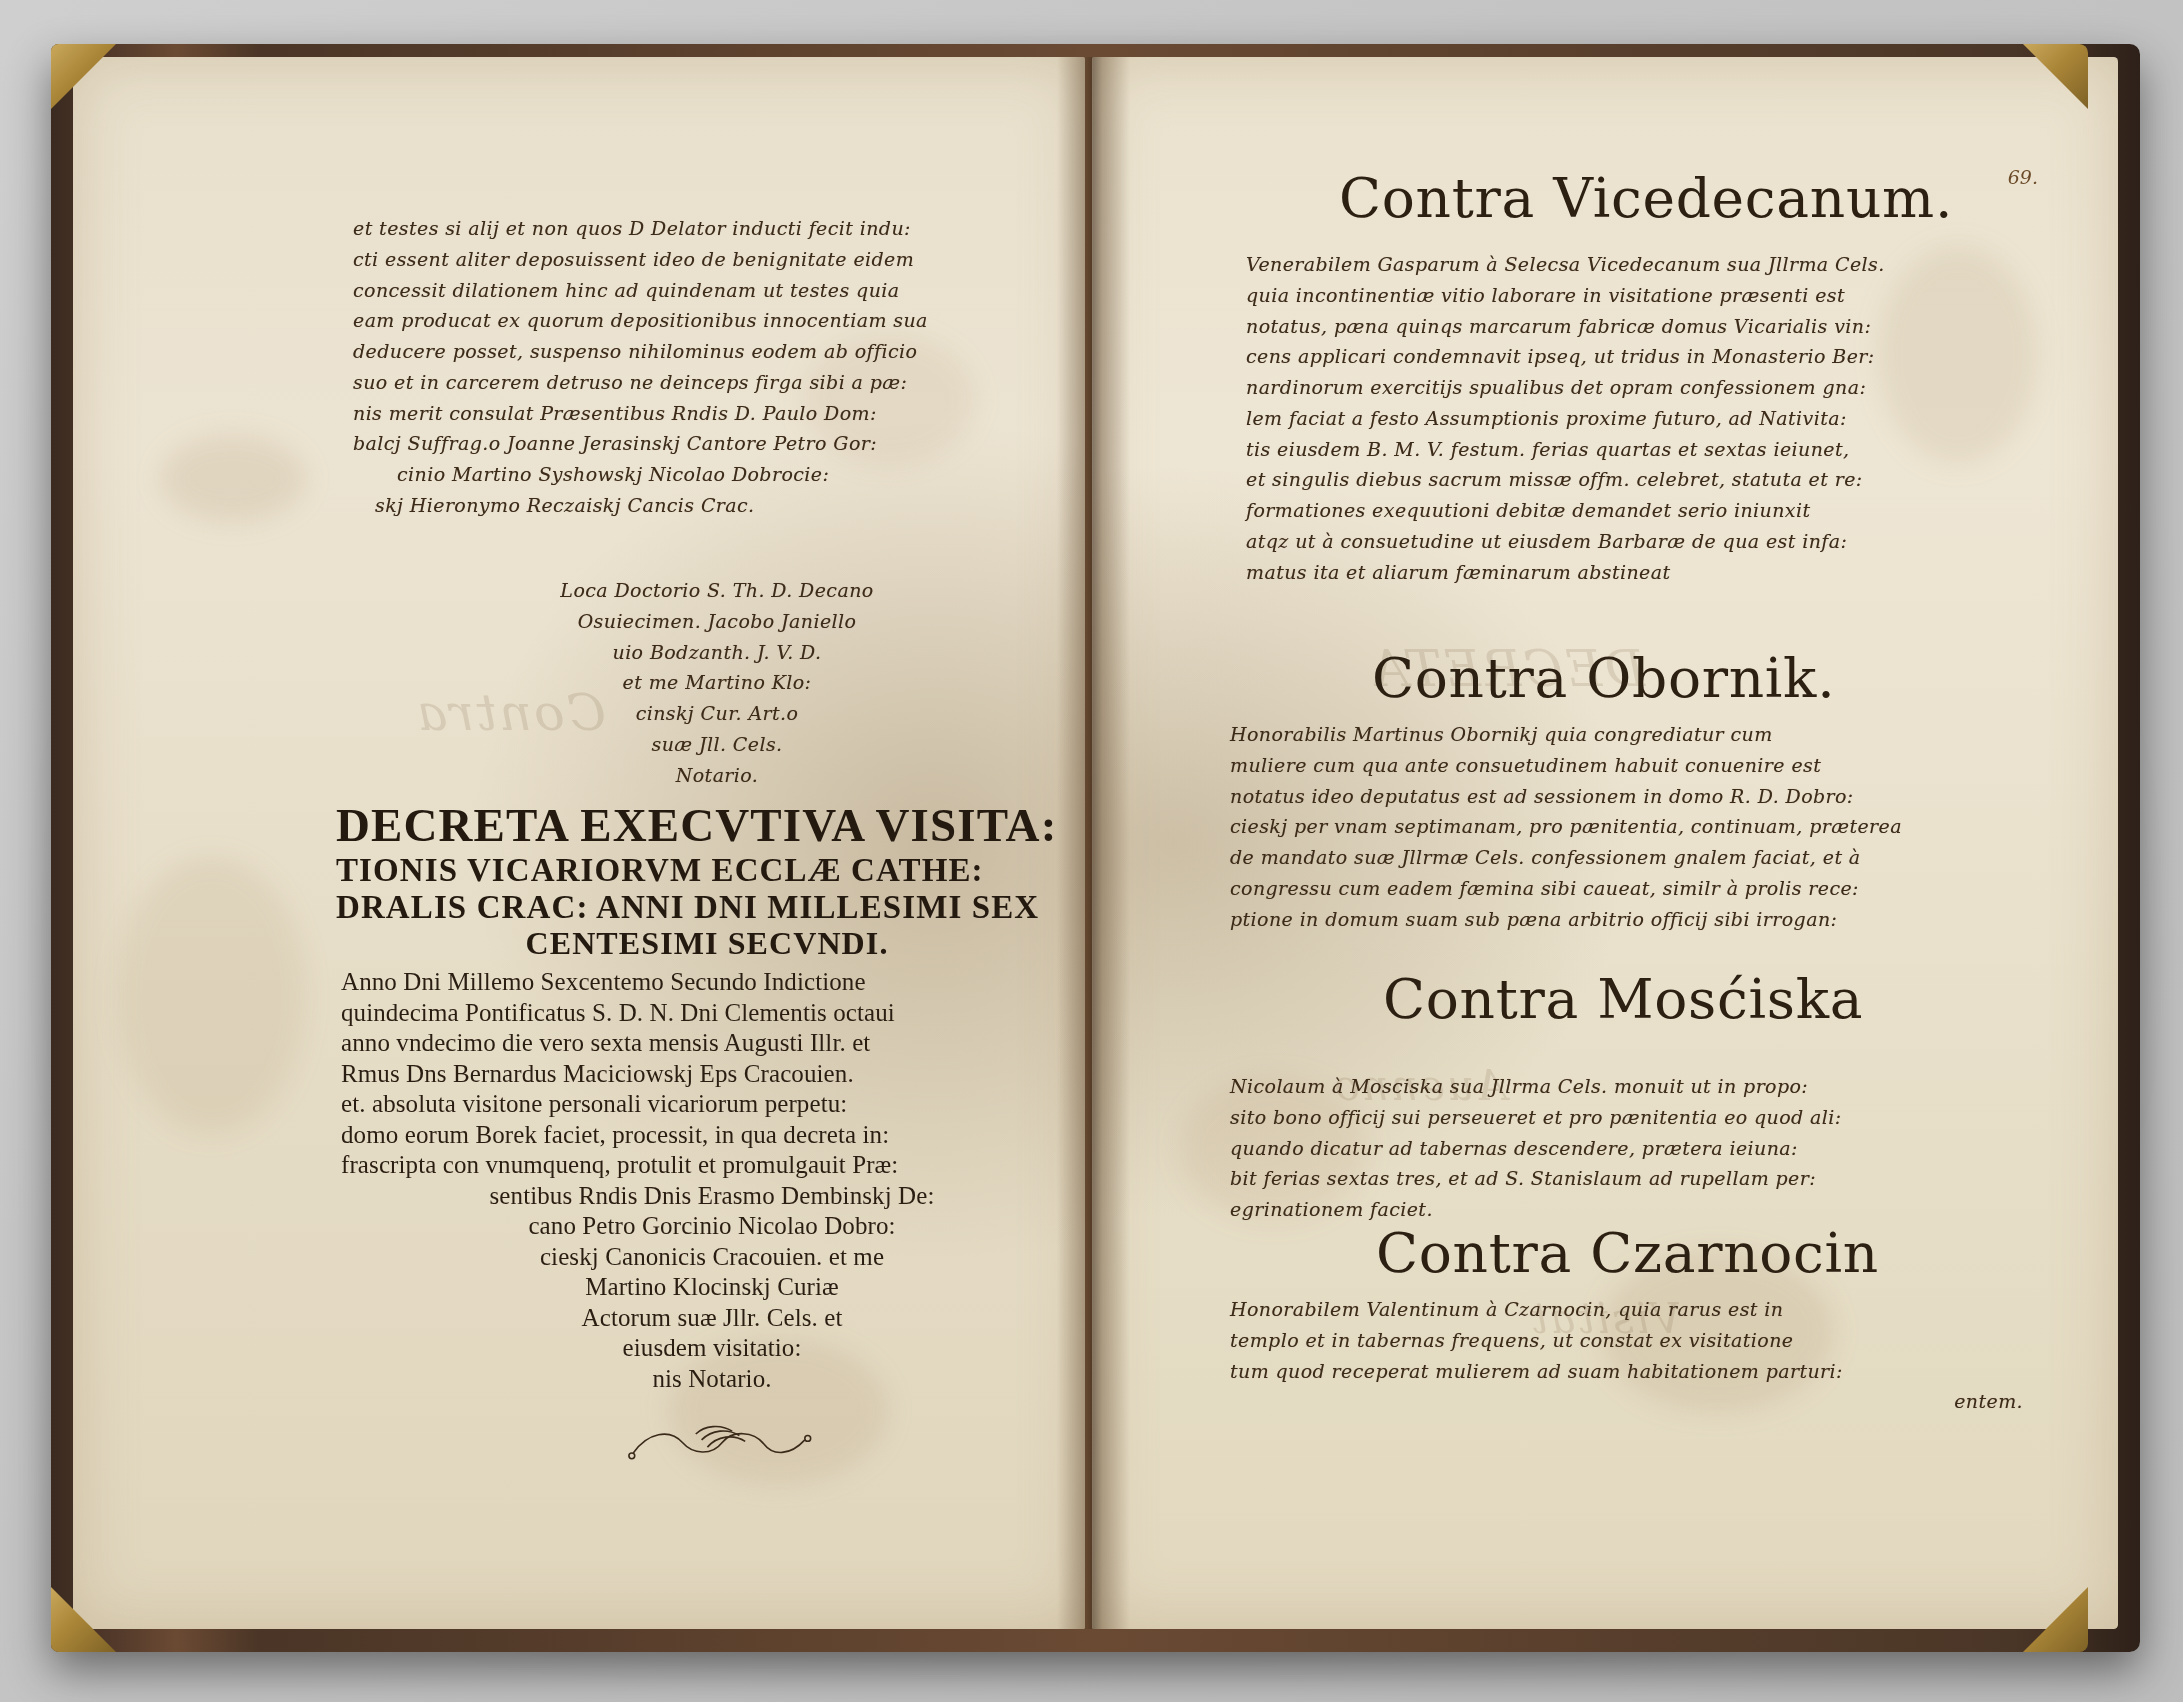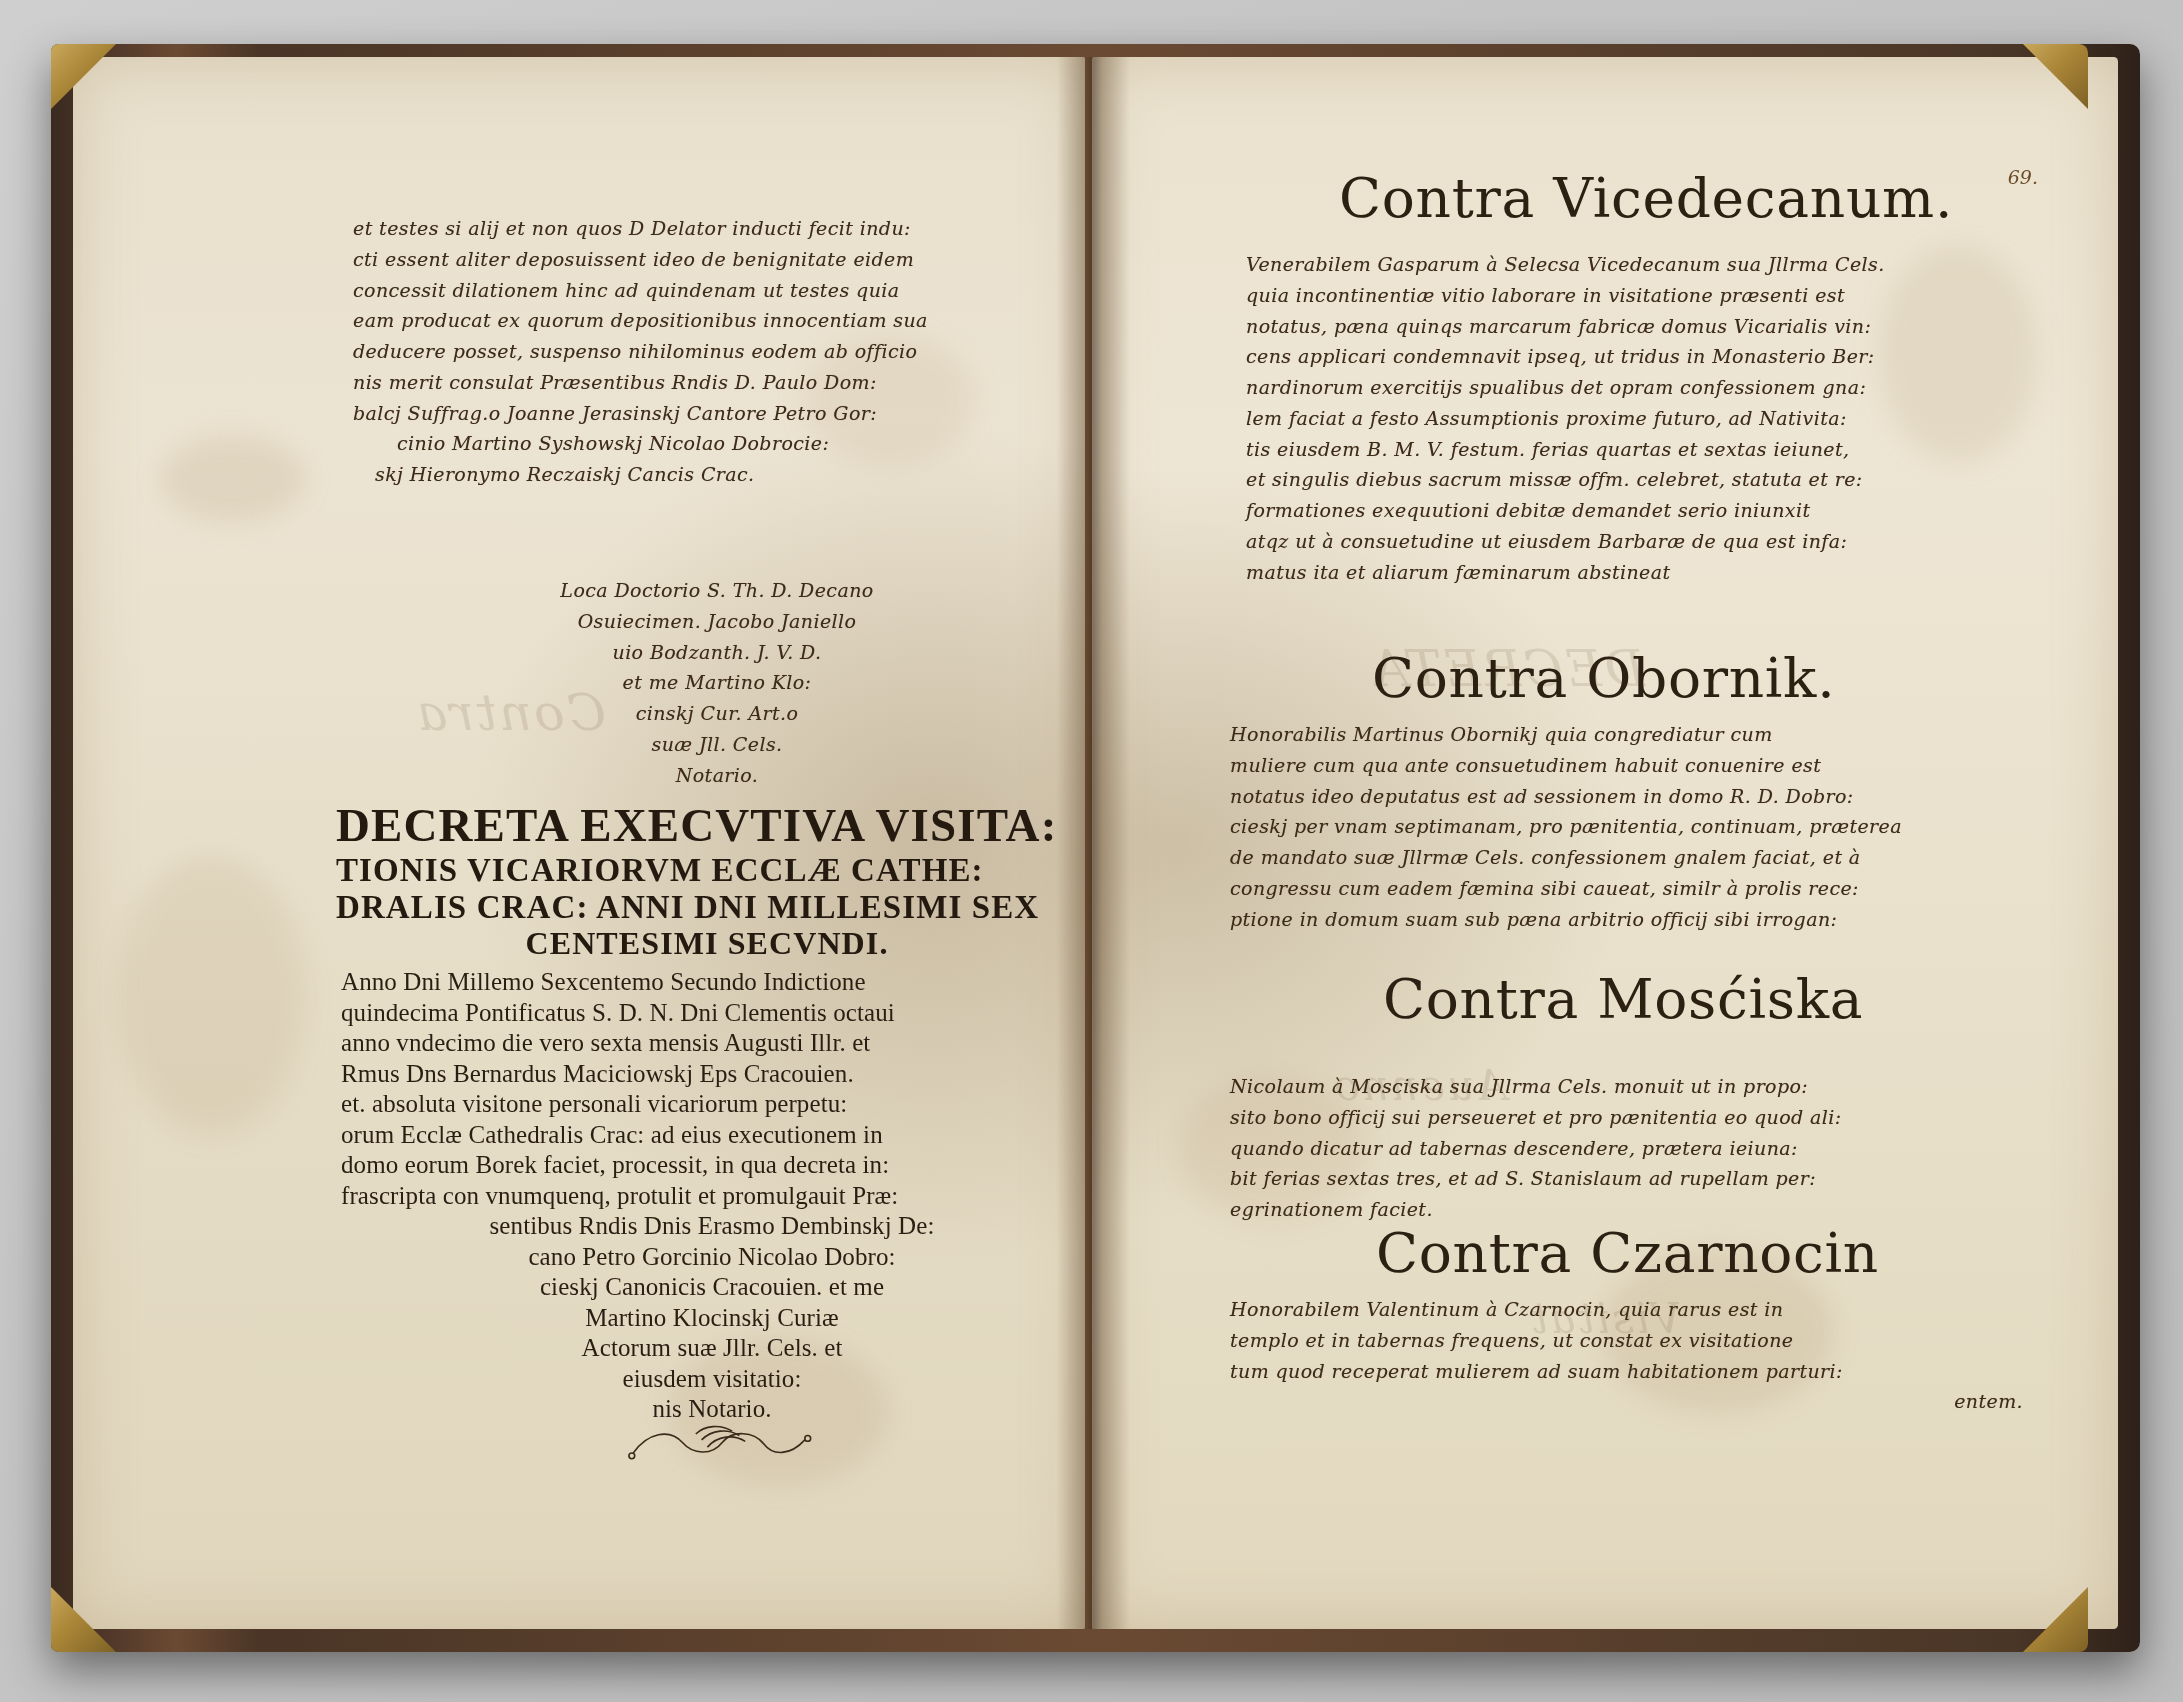--- a/index.html
+++ b/index.html
@@ -227,20 +227,21 @@
 
       <div class="ghost" style="left:342px; top:626px;">Contra</div>
     </div>
 
     <div class="ms body-hand left-col">
       <div>et testes si alij et non quos D Delator inducti fecit indu:</div>
       <div>cti essent aliter deposuissent ideo de benignitate eidem</div>
       <div>concessit dilationem hinc ad quindenam ut testes quia</div>
       <div>eam producat ex quorum depositionibus innocentiam sua</div>
       <div>deducere posset, suspenso nihilominus eodem ab officio</div>
+      <div>suo et in carcerem detruso ne deinceps firga sibi a pæ:</div>
       <div>nis merit consulat Præsentibus Rndis D. Paulo Dom:</div>
       <div>balcj Suffrag.o Joanne Jerasinskj Cantore Petro Gor:</div>
       <div style="padding-left:44px">cinio Martino Syshowskj Nicolao Dobrocie:</div>
       <div style="padding-left:22px">skj Hieronymo Reczaiskj Cancis Crac.</div>
     </div>
 
     <div class="ms body-hand stair" style="left:280px; top:518px; width:728px;">
       <div>Loca Doctorio S. Th. D. Decano</div>
       <div>Osuiecimen. Jacobo Janiello</div>
       <div>uio Bodzanth. J. V. D.</div>
@@ -256,21 +257,20 @@
       <div class="l3">DRALIS CRAC: ANNI DNI MILLESIMI SEX</div>
       <div class="l4">CENTESIMI SECVNDI.</div>
     </div>
 
     <div class="caps-body">
       <div>Anno Dni Millemo Sexcentemo Secundo Indictione</div>
       <div>quindecima Pontificatus S. D. N. Dni Clementis octaui</div>
       <div>anno vndecimo die vero sexta mensis Augusti Illr. et</div>
       <div>Rmus Dns Bernardus Maciciowskj Eps Cracouien.</div>
       <div>et. absoluta visitone personali vicariorum perpetu:</div>
-      <div>orum Ecclæ Cathedralis Crac: ad eius executionem in</div>
       <div>domo eorum Borek faciet, processit, in qua decreta in:</div>
       <div>frascripta con vnumquenq, protulit et promulgauit Præ:</div>
       <div class="ctr">sentibus Rndis Dnis Erasmo Dembinskj De:</div>
       <div class="ctr">cano Petro Gorcinio Nicolao Dobro:</div>
       <div class="ctr">cieskj Canonicis Cracouien. et me</div>
       <div class="ctr">Martino Klocinskj Curiæ</div>
       <div class="ctr">Actorum suæ Jllr. Cels. et</div>
       <div class="ctr">eiusdem visitatio:</div>
       <div class="ctr">nis Notario.</div>
     </div>

